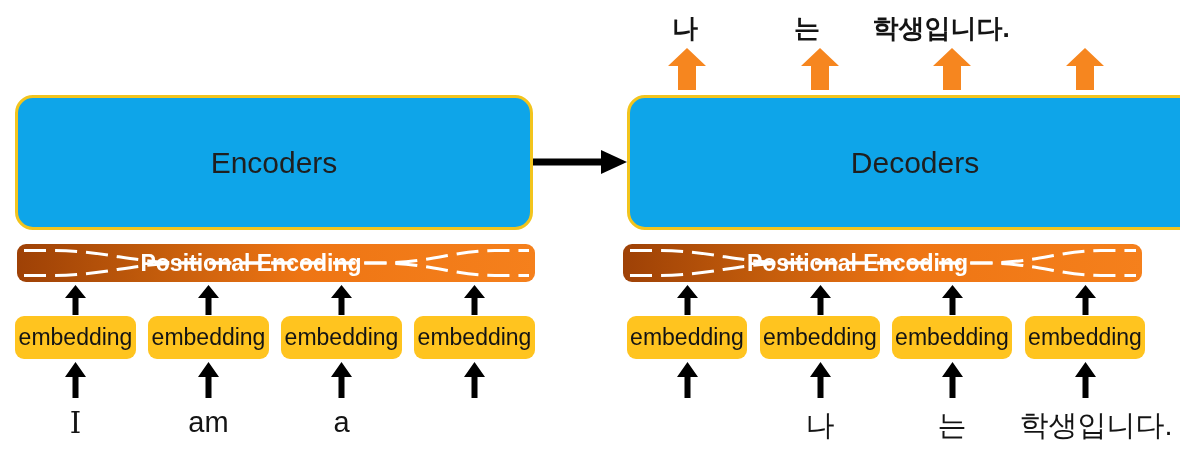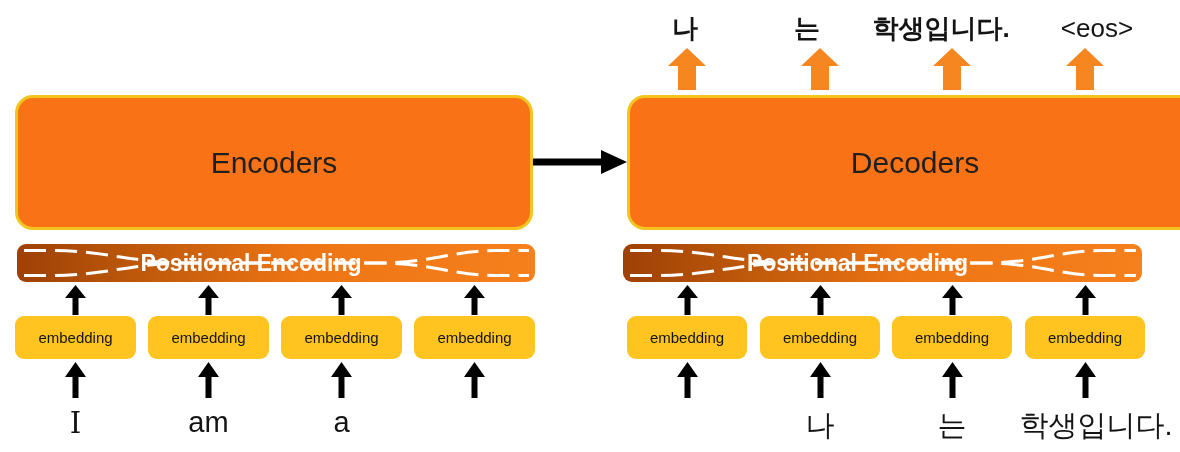--- a/index.html
+++ b/index.html
@@ -1,22 +1,22 @@
 <!DOCTYPE html>
 <html><head>
 <meta charset="utf-8">
 <style>
   * { margin:0; padding:0; box-sizing:border-box; }
   body { font-family:"Liberation Sans","DejaVu Sans",sans-serif; background:#fff; }
   #stage { position:relative; width:1180px; height:452px; background:#fff; overflow:hidden; }
-  .bigbox { position:absolute; top:95px; height:135px; background:#f97316; border:3px solid #f2c41d; border-radius:18px; display:flex; align-items:center; justify-content:center; font-size:30px; color:#1f1f1f; }
+  .bigbox { position:absolute; top:95px; height:135px; background:#0ea5e9; border:3px solid #f2c41d; border-radius:18px; display:flex; align-items:center; justify-content:center; font-size:30px; color:#1f1f1f; }
   .posbar { position:absolute; top:244px; height:38px; border-radius:9px; background:linear-gradient(90deg,#9e4106 0%,#c05a0b 25%,#ee7514 55%,#f5801c 100%); overflow:hidden; }
   .posbar svg { position:absolute; left:0; top:0; }
   .posbar .ptext { position:absolute; top:0; left:0; width:100%; height:100%; display:flex; align-items:center; justify-content:center; color:#fff; font-weight:bold; font-size:23px; transform:translateX(-25px); }
-  .emb { position:absolute; top:316px; width:121px; height:43px; background:#ffc41f; border-radius:9px; display:flex; align-items:center; justify-content:center; font-size:15px; font-weight:500; color:#141414; }
+  .emb { position:absolute; top:316px; width:121px; height:43px; background:#ffc41f; border-radius:9px; display:flex; align-items:center; justify-content:center; font-size:23px; font-weight:500; color:#141414; }
   .arrow-up { position:absolute; }
   .word { position:absolute; top:406px; font-size:29px; color:#141414; transform:translateX(-50%); white-space:nowrap; }
   .toplabel { position:absolute; top:11px; font-size:26px; color:#141414; transform:translateX(-50%); white-space:nowrap; }
   .kbold { font-weight:bold; }
   .serif-I { font-family:"DejaVu Serif",serif; }
 </style>
 </head>
 <body>
 
 <div id="stage">
@@ -145,15 +145,14 @@
   <svg class="arrow-up" style="left:933px; top:48px;" width="38" height="42">
       <polygon points="19,0 38,18 28,18 28,42 10,42 10,18 0,18" fill="#f6861f"></polygon>
     </svg>
   <svg class="arrow-up" style="left:1066px; top:48px;" width="38" height="42">
       <polygon points="19,0 38,18 28,18 28,42 10,42 10,18 0,18" fill="#f6861f"></polygon>
     </svg>
 
   <div class="toplabel kbold" style="left:685px;">나</div>
   <div class="toplabel kbold" style="left:807px;">는</div>
   <div class="toplabel kbold" style="left:941px;">학생입니다.</div>
-  <div class="toplabel" style="left:1097px; top:13px;">&lt;eos&gt;</div>
 
 </div>
 
 </body></html>

